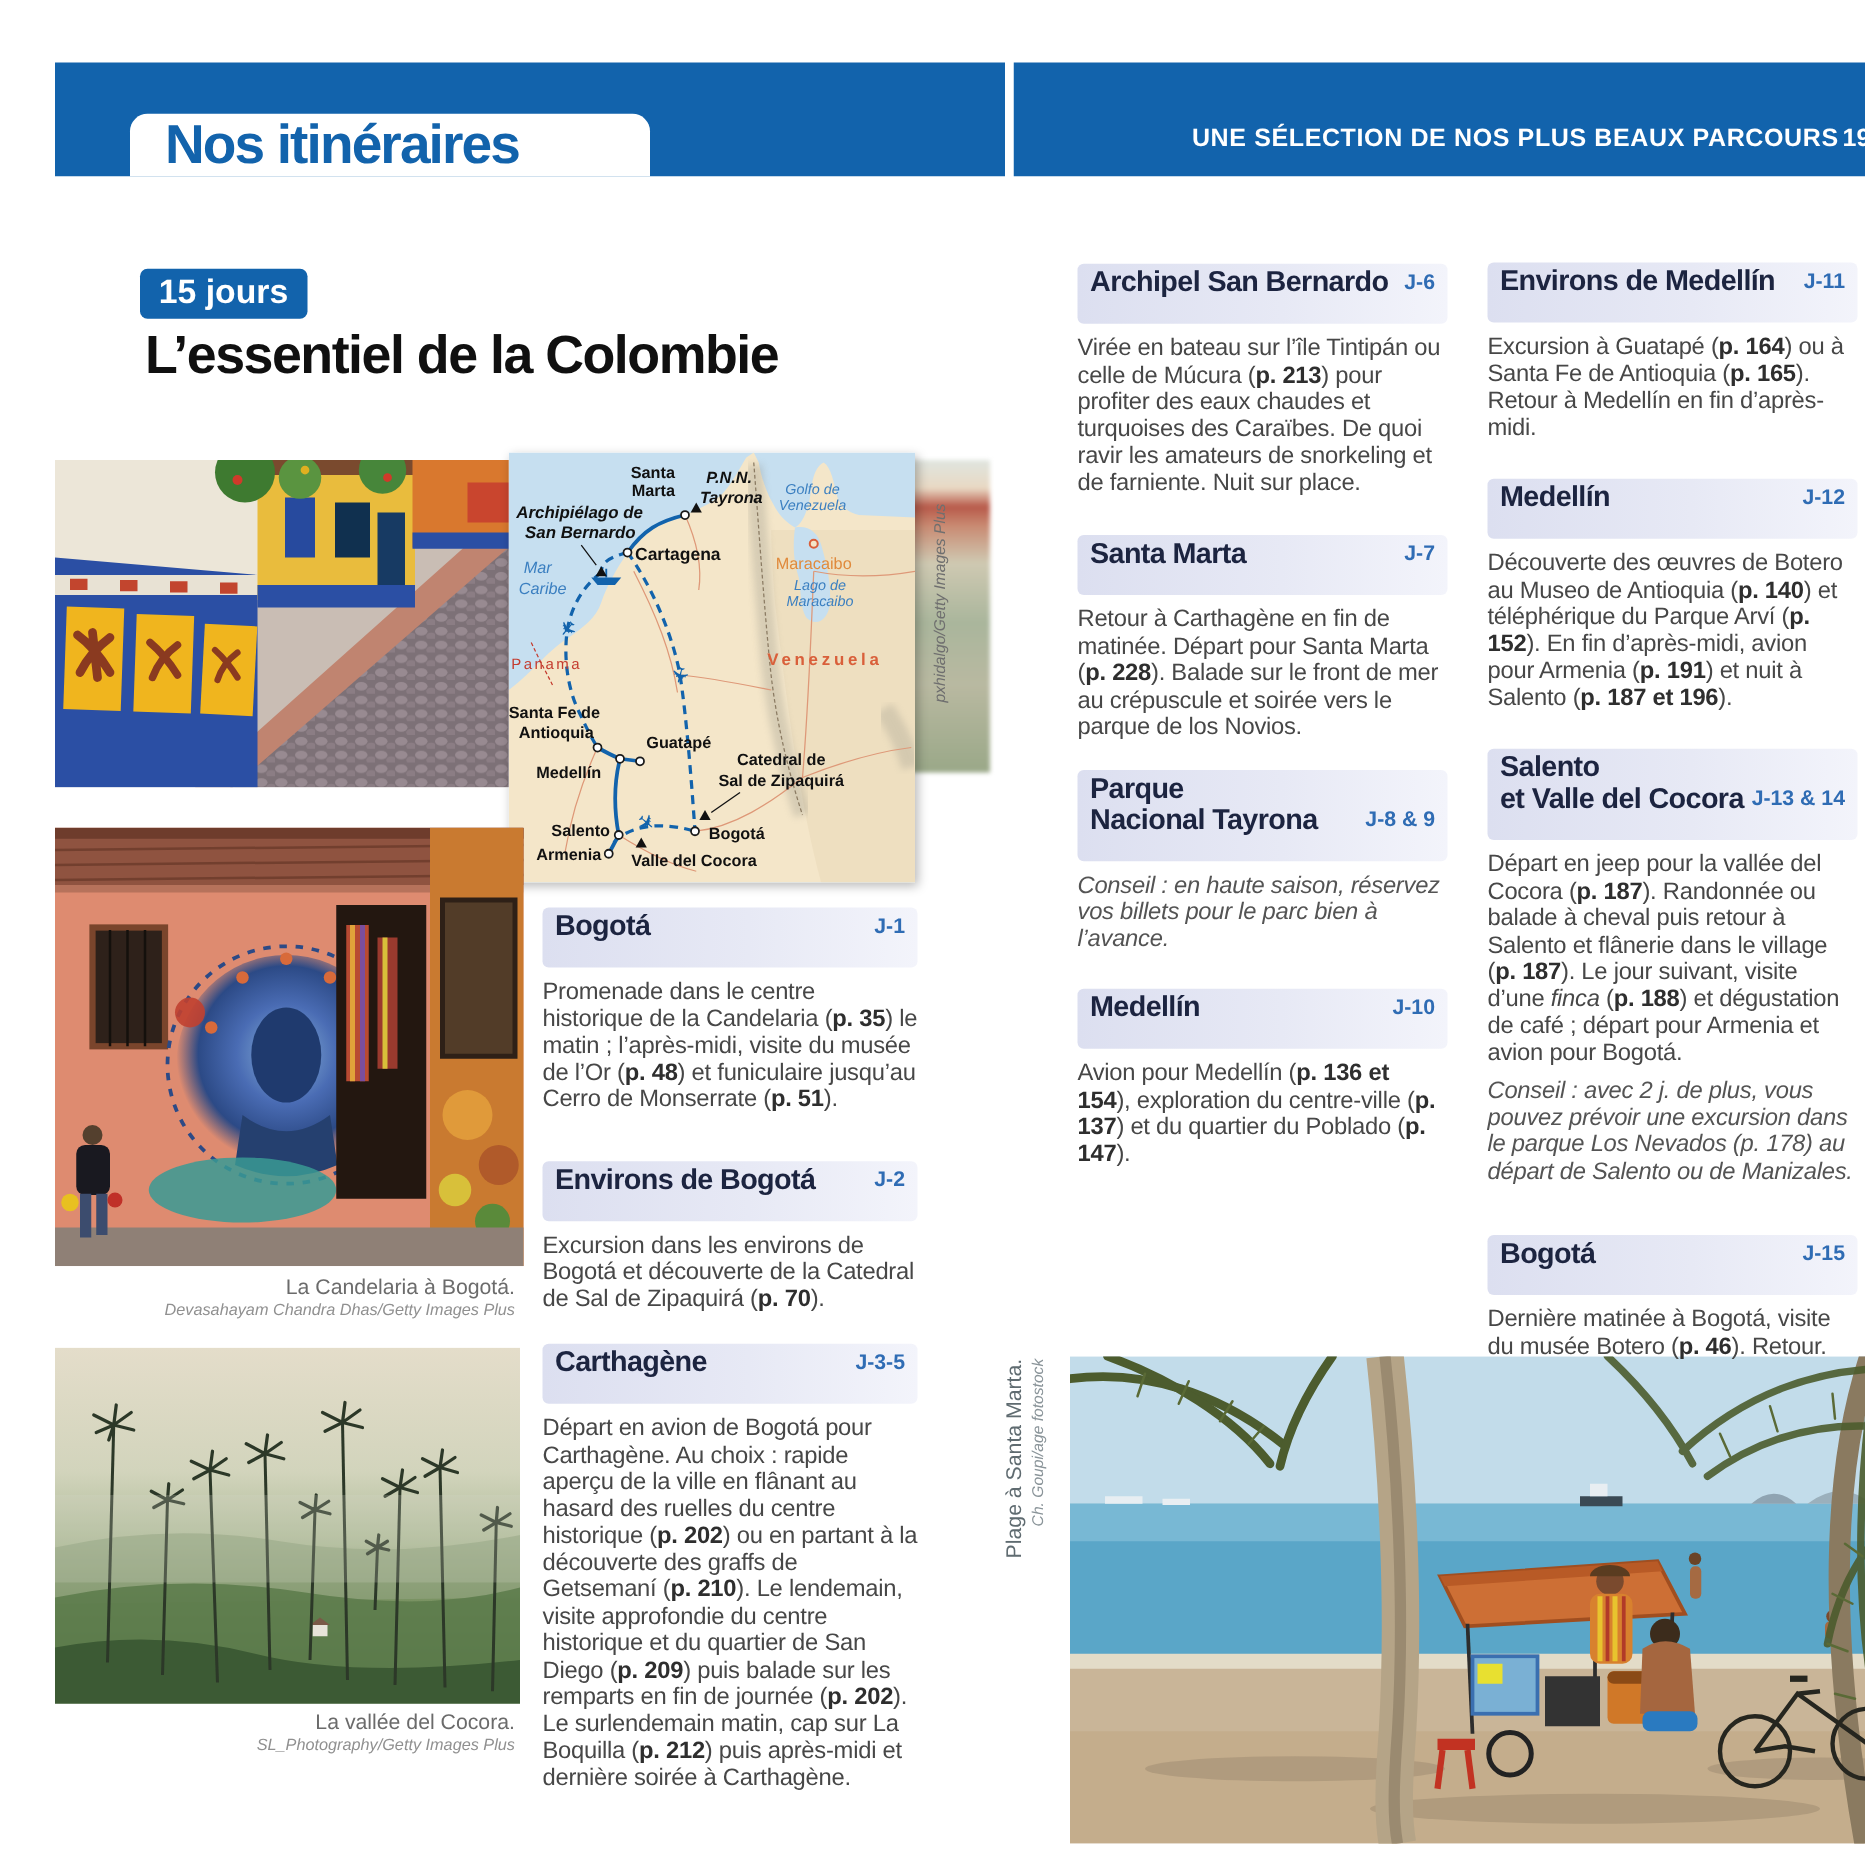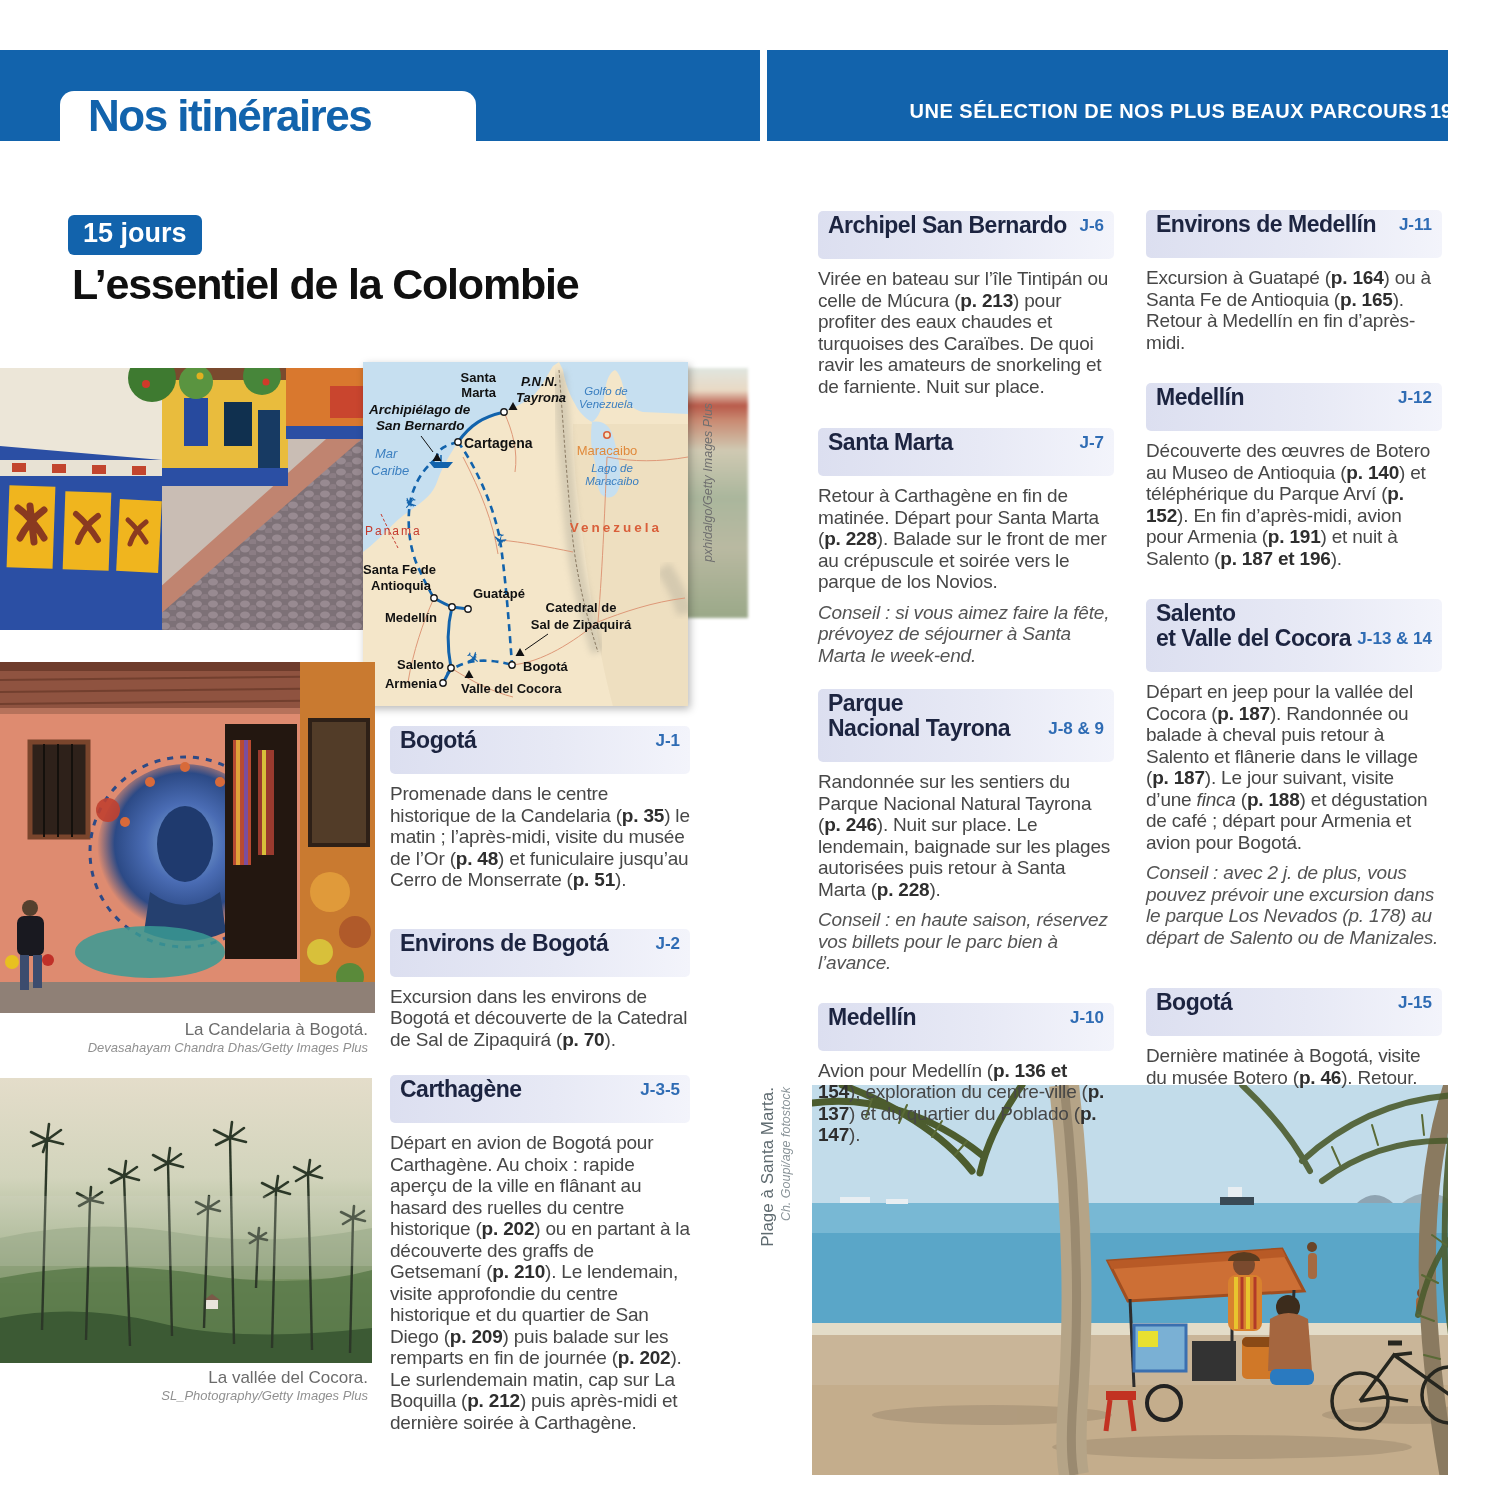--- a/index.html
+++ b/index.html
@@ -1,17 +1,17 @@
 <!DOCTYPE html>
 <html><head>
 <meta charset="utf-8">
 <style>
   html,body{margin:0;padding:0;background:#ffffff;}
   #page{position:relative;width:1448px;height:1500px;background:#fff;overflow:hidden;
-        font-family:"Liberation Sans",sans-serif;color:#474747;}
+        font-family:"Liberation Sans",sans-serif;color:#474747;margin-left:44px;}
 
   
   .banner{position:absolute;top:50px;height:91px;background:#1263ac;}
   #banner-left{left:0;width:760px;}
   #banner-right{left:767px;width:733px;}
   #nos-tab{position:absolute;left:60px;top:91px;width:416px;height:50px;background:#fff;
            border-radius:14px 14px 0 0;}
   #nos-tab span{display:block;padding:0 0 0 28px;font-size:44px;font-weight:800;color:#1263ac;
            letter-spacing:-1.5px;line-height:50px;}
   #banner-right-label{position:absolute;left:767px;top:100px;width:660px;text-align:right;
@@ -496,29 +496,27 @@
         <span class="entry-day">J-6</span>
       </div>
       <div class="entry-body">Virée en bateau sur l’île Tintipán ou celle de Múcura (<b>p. 213</b>) pour profiter des eaux chaudes et turquoises des Caraïbes. De quoi ravir les amateurs de snorkeling et de farniente. Nuit sur place.</div>
     </div>
     <div class="entry" style="margin-top:31px;">
       <div class="entry-header">
         <span class="entry-title">Santa Marta</span>
         <span class="entry-day">J-7</span>
       </div>
       <div class="entry-body">Retour à Carthagène en fin de matinée. Départ pour Santa Marta (<b>p. 228</b>). Balade sur le front de mer au crépuscule et soirée vers le parque de los Novios.</div>
-      <div class="advice">Conseil : si vous aimez faire la fête, prévoyez de séjourner à Santa Marta le week-end.</div>
     </div>
     <div class="entry" style="margin-top:23px;">
       <div class="entry-header">
         <span class="entry-title">Parque
 Nacional Tayrona</span>
         <span class="entry-day">J-8 &amp; 9</span>
       </div>
-      <div class="entry-body">Randonnée sur les sentiers du Parque Nacional Natural Tayrona (<b>p. 246</b>). Nuit sur place. Le lendemain, baignade sur les plages autorisées puis retour à Santa Marta (<b>p. 228</b>).</div>
       <div class="advice">Conseil : en haute saison, réservez vos billets pour le parc bien à l’avance.</div>
     </div>
     <div class="entry" style="margin-top:29px;">
       <div class="entry-header">
         <span class="entry-title">Medellín</span>
         <span class="entry-day">J-10</span>
       </div>
       <div class="entry-body">Avion pour Medellín (<b>p. 136 et 154</b>), exploration du centre-ville (<b>p. 137</b>) et du quartier du Poblado (<b>p. 147</b>).</div>
     </div>
   </div>

